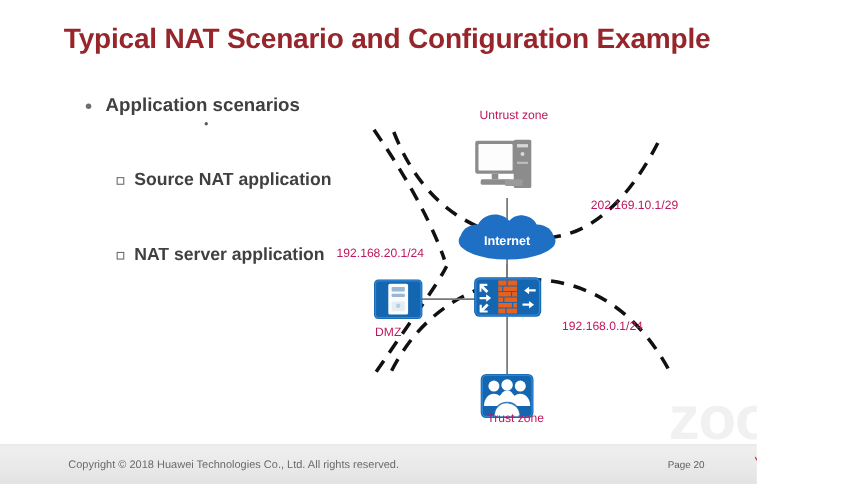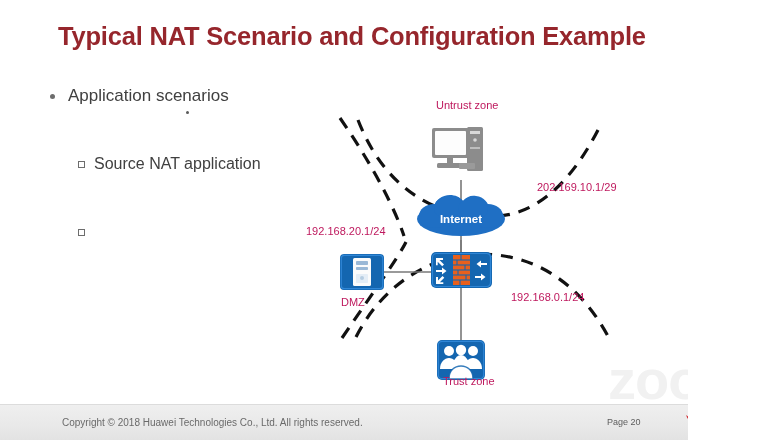--- a/index.html
+++ b/index.html
@@ -28,23 +28,24 @@
     font-size: 25.5px;
     font-weight: bold;
     color: #96262c;
     letter-spacing: -0.2px;
     white-space: nowrap;
   }
 
   
   .bullets {
     position: absolute;
-    left: 46px;
+    left: 74px;
     top: 86px;
     width: 300px;
+    font-weight: bold;
   }
   .bullet-l1 {
     position: relative;
     padding-left: 22px;
     font-size: 17px;
     color: #404040;
     margin-bottom: 14px;
     line-height: 20px;
   }
   .bullet-l1 .mark-dot {
@@ -172,20 +173,21 @@
     <div class="bullet-l1">
       <span class="mark-dot"></span>
       <span>Application scenarios</span>
     </div>
     <div class="bullet-l2">
       <span class="mark-sq"></span>
       <span>Source NAT application</span>
     </div>
     <div class="bullet-l2">
       <span class="mark-sq"></span>
+      <span>NAT server application</span>
     </div>
   </div>
   <div class="stray-dot"></div>
 
   <div class="diagram">
     <svg width="440" height="305" viewBox="0 0 440 305" xmlns="http://www.w3.org/2000/svg">
 
       <g fill="none" stroke="#111111" stroke-width="3.2" stroke-dasharray="12 9" stroke-linecap="butt">
 
         <path d="M 38 28 C 70 110, 130 122, 155 124 L 175 124"></path>

